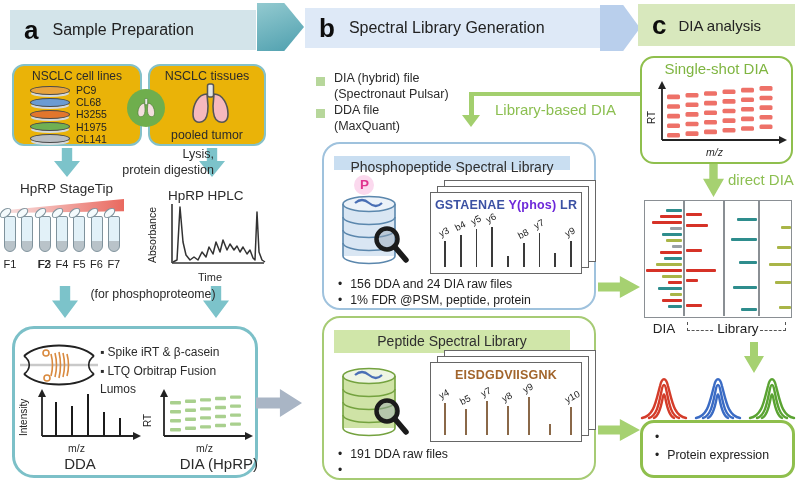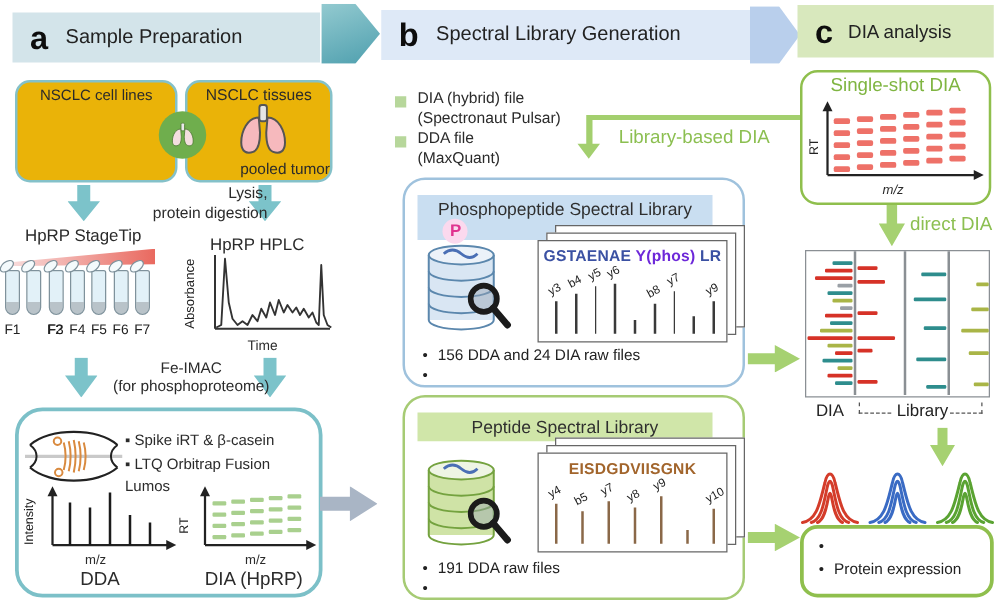--- a/index.html
+++ b/index.html
@@ -54,38 +54,60 @@
 </div>
 <div class="abs pent" style="left:600px;top:5px;width:40px;height:46px;background:#b9cfec"></div>
 
 <div class="abs hdr" style="left:638px;top:4px;width:157px;height:42px;background:#d8e8bd;gap:12px">
   <span class="letter">c</span>
   <span class="htitle" style="font-size:15px">DIA analysis</span>
 </div>
 
 <div class="abs teal-box" style="left:12px;top:64px;width:130px;height:82px">
   <div class="abs" style="left:0;top:3px;width:100%;text-align:center;font-size:12px">NSCLC cell lines</div>
+  <div class="abs" id="cell-lines" style="left:16px;top:18px;width:112px">
+      <div class="cl-row" style="">
+        <span class="dish" style="background: rgb(232, 163, 61);"></span>
+        <span class="cl-name">PC9</span>
+      </div>
+      <div class="cl-row" style="">
+        <span class="dish" style="background: rgb(107, 155, 210);"></span>
+        <span class="cl-name">CL68</span>
+      </div>
+      <div class="cl-row" style="">
+        <span class="dish" style="background: rgb(226, 118, 45);"></span>
+        <span class="cl-name">H3255</span>
+      </div>
+      <div class="cl-row" style="">
+        <span class="dish" style="background: rgb(111, 176, 83);"></span>
+        <span class="cl-name">H1975</span>
+      </div>
+      <div class="cl-row" style="">
+        <span class="dish" style="background: rgb(185, 190, 194);"></span>
+        <span class="cl-name">CL141</span>
+      </div>
+    </div>
 </div>
 
 <div class="abs" style="left:127px;top:89px;width:38px;height:38px;border-radius:50%;background:#6fae4d;z-index:3;display:flex;align-items:center;justify-content:center">
   <svg width="22" height="20" viewBox="0 0 46 42">
     <rect x="20.5" y="1" width="6" height="13" rx="2" fill="#e9e9e9" stroke="#4c7a33" stroke-width="1.4"></rect>
     <path d="M20 11 C11 11 6 22 6 31 C6 38 10 40.5 15.5 38.5 C20 36.8 21 30 21 23 Z" fill="#f3dede" stroke="#4c7a33" stroke-width="1.4"></path>
     <path d="M27 11 C36 11 41 22 41 31 C41 38 37 40.5 31.5 38.5 C27 36.8 26 30 26 23 Z" fill="#f3dede" stroke="#4c7a33" stroke-width="1.4"></path>
   </svg>
 </div>
 
 <div class="abs teal-box" style="left:148px;top:64px;width:118px;height:82px">
   <div class="abs" style="left:0;top:3px;width:100%;text-align:center;font-size:12.5px">NSCLC tissues</div>
   <svg class="abs" style="left:37px;top:17px" width="46" height="42" viewBox="0 0 46 42">
     <rect x="20.5" y="1" width="6" height="13" rx="2" fill="#e5e5e5" stroke="#555" stroke-width="1.5"></rect>
     <path d="M20 11 C11 11 6 22 6 31 C6 38 10 40.5 15.5 38.5 C20 36.8 21 30 21 23 Z" fill="#f6b9bd" stroke="#555" stroke-width="1.6"></path>
     <path d="M27 11 C36 11 41 22 41 31 C41 38 37 40.5 31.5 38.5 C27 36.8 26 30 26 23 Z" fill="#f6b9bd" stroke="#555" stroke-width="1.6"></path>
   </svg>
-  <div class="abs" style="left:0;top:62px;width:100%;text-align:right;font-size:12.3px">pooled tumor</div>
+  <div class="abs" style="left:0;top:62px;width:100%;text-align:center;font-size:12.3px">pooled tumor</div>
 </div>
 
 <div class="abs arrow-down" style="left:54px;top:148px;width:26px;height:29px;background:#7cc3ca"></div>
 <div class="abs arrow-down" style="left:199px;top:148px;width:26px;height:29px;background:#7cc3ca"></div>
 <div class="abs sm" style="left:86px;top:147px;width:128px;text-align:right">
   <div>Lysis,</div>
   <div>protein digestion</div>
 </div>
 
 <div class="abs" style="left:20px;top:181px;font-size:13.5px">HpRP StageTip</div>
@@ -126,21 +148,20 @@
 <svg class="abs" style="left:160px;top:200px" width="108" height="72" viewBox="0 0 108 72">
   <line x1="12" y1="4" x2="12" y2="63" stroke="#333" stroke-width="1.6"></line>
   <line x1="12" y1="63" x2="104" y2="63" stroke="#333" stroke-width="1.6"></line>
   <path d="M13 62 L17 60 L20 7 L23 42 L26 55 L30 60 L34 57 L38 60 L42 52 L46 57 L49 47 L53 54 L56 42 L60 52 L63 40 L67 50 L70 44 L74 50 L77 46 L80 52 L83 47 L87 54 L90 50 L93 58 L95 60 L97 12 L99 52 L102 60 L105 62" fill="none" stroke="#333" stroke-width="1.5" stroke-linejoin="round"></path>
 </svg>
 <div class="abs" style="left:198px;top:271px;font-size:11px">Time</div>
 
 <div class="abs arrow-down" style="left:52px;top:286px;width:26px;height:32px;background:#7cc3ca"></div>
 <div class="abs arrow-down" style="left:203px;top:286px;width:26px;height:32px;background:#7cc3ca"></div>
 <div class="abs sm" style="left:85px;top:287px;width:136px;text-align:center;font-size:12.3px">
-  <div>Fe-IMAC</div>
   <div>(for phosphoproteome)</div>
 </div>
 
 <div class="abs bigbox" style="left:12px;top:326px;width:246px;height:152px"></div>
 <svg class="abs" style="left:20px;top:338px" width="78" height="54" viewBox="0 0 78 54">
   <line x1="0" y1="27" x2="78" y2="27" stroke="#c9c9c9" stroke-width="2.6"></line>
   <path d="M4 18 C20 4 58 4 74 18" fill="none" stroke="#222" stroke-width="1.8"></path>
   <path d="M4 36 C20 50 58 50 74 36" fill="none" stroke="#222" stroke-width="1.8"></path>
   <path d="M4 18 C11 23 11 31 4 36" fill="none" stroke="#222" stroke-width="1.6"></path>
   <path d="M74 18 C67 23 67 31 74 36" fill="none" stroke="#222" stroke-width="1.6"></path>
@@ -195,38 +216,38 @@
     <rect x="48" y="19.2" width="11" height="3.4" rx="1" fill="#a9d08e"></rect>
     <rect x="63" y="17.8" width="11" height="3.4" rx="1" fill="#a9d08e"></rect>
     <rect x="78" y="16.4" width="11" height="3.4" rx="1" fill="#a9d08e"></rect>
     <rect x="18" y="13" width="11" height="3.4" rx="1" fill="#a9d08e"></rect>
     <rect x="33" y="11.6" width="11" height="3.4" rx="1" fill="#a9d08e"></rect>
     <rect x="48" y="10.2" width="11" height="3.4" rx="1" fill="#a9d08e"></rect>
     <rect x="63" y="8.8" width="11" height="3.4" rx="1" fill="#a9d08e"></rect>
     <rect x="78" y="7.4" width="11" height="3.4" rx="1" fill="#a9d08e"></rect>
   </svg>
 <div class="abs" style="left:196px;top:442px;font-size:10.5px">m/z</div>
-<div class="abs" style="left:148px;top:455px;width:110px;text-align:center;font-size:15px">DIA (HpRP)</div>
+<div class="abs" style="left:148px;top:455px;width:110px;text-align:right;font-size:15px">DIA (HpRP)</div>
 
 <div class="abs arrow-right" style="left:256px;top:389px;width:46px;height:28px;background:#a9b5c5"></div>
 
 <div class="abs sq" style="left:316px;top:77px"></div>
 <div class="abs sm" style="left:334px;top:71px">DIA (hybrid) file</div>
 <div class="abs sm" style="left:334px;top:87px">(Spectronaut Pulsar)</div>
 <div class="abs sq" style="left:316px;top:109px"></div>
 <div class="abs sm" style="left:334px;top:103px">DDA file</div>
 <div class="abs sm" style="left:334px;top:119px">(MaxQuant)</div>
 
 <div class="abs" style="left:471px;top:92px;width:169px;height:3.5px;background:#a3cf6e"></div>
 <div class="abs" style="left:469px;top:92px;width:4.5px;height:24px;background:#a3cf6e"></div>
 <div class="abs" style="left:462px;top:115px;width:0;height:0;border-left:9.5px solid transparent;border-right:9.5px solid transparent;border-top:12px solid #a3cf6e"></div>
 <div class="abs greentxt" style="left:495px;top:101px;font-size:15px">Library-based DIA</div>
 
 <div class="abs libbox-blue" style="left:322px;top:142px;width:274px;height:168px"></div>
-<div class="abs band" style="left:334px;top:156px;width:236px;height:36px;line-height:23px;background:#c9def1">Phosphopeptide Spectral Library</div>
+<div class="abs band" style="left:334px;top:156px;width:236px;height:14px;line-height:23px;background:#c9def1">Phosphopeptide Spectral Library</div>
 <svg class="abs" style="left:338px;top:190px" width="62" height="78" viewBox="0 0 62 78">
   <rect x="5" y="14" width="52" height="52" fill="#d9e6f3"></rect>
   <line x1="5" y1="14" x2="5" y2="66" stroke="#5b87ad" stroke-width="1.6"></line>
   <line x1="57" y1="14" x2="57" y2="66" stroke="#5b87ad" stroke-width="1.6"></line>
   <path d="M5 27 a26 7.5 0 0 0 52 0" fill="none" stroke="#5b87ad" stroke-width="1.6"></path>
   <path d="M5 40 a26 7.5 0 0 0 52 0" fill="none" stroke="#5b87ad" stroke-width="1.6"></path>
   <path d="M5 53 a26 7.5 0 0 0 52 0" fill="none" stroke="#5b87ad" stroke-width="1.6"></path>
   <path d="M5 66 a26 7.5 0 0 0 52 0" fill="none" stroke="#5b87ad" stroke-width="1.6"></path>
   <ellipse cx="31" cy="14" rx="26" ry="7.5" fill="#ecf2f9" stroke="#5b87ad" stroke-width="1.6"></ellipse>
   <path d="M17 13 q7 -6 14 0 q7 6 13 0" fill="none" stroke="#4a6fb5" stroke-width="2.2"></path>
@@ -260,20 +281,21 @@
       <span class="pk-label" style="left: 137px; top: 15px;">y9</span>
     </div>
 </div>
 <div class="abs" id="phospho-notes" style="left:338px;top:277px;width:250px">
     <div class="note-row" style="">
       <span class="b">•</span>
       <span>156 DDA and 24 DIA raw files</span>
     </div>
     <div class="note-row" style="">
       <span class="b">•</span>
+      <span>1% FDR @PSM, peptide, protein</span>
     </div>
   </div>
 
 <div class="abs libbox-green" style="left:322px;top:316px;width:274px;height:164px"></div>
 <div class="abs band" style="left:334px;top:330px;width:236px;height:23px;line-height:23px;background:#d0e6a9">Peptide Spectral Library</div>
 <svg class="abs" style="left:338px;top:362px" width="62" height="78" viewBox="0 0 62 78">
   <rect x="5" y="14" width="52" height="52" fill="#cfe3a6"></rect>
   <line x1="5" y1="14" x2="5" y2="66" stroke="#74a23f" stroke-width="1.6"></line>
   <line x1="57" y1="14" x2="57" y2="66" stroke="#74a23f" stroke-width="1.6"></line>
   <path d="M5 27 a26 7.5 0 0 0 52 0" fill="none" stroke="#74a23f" stroke-width="1.6"></path>

